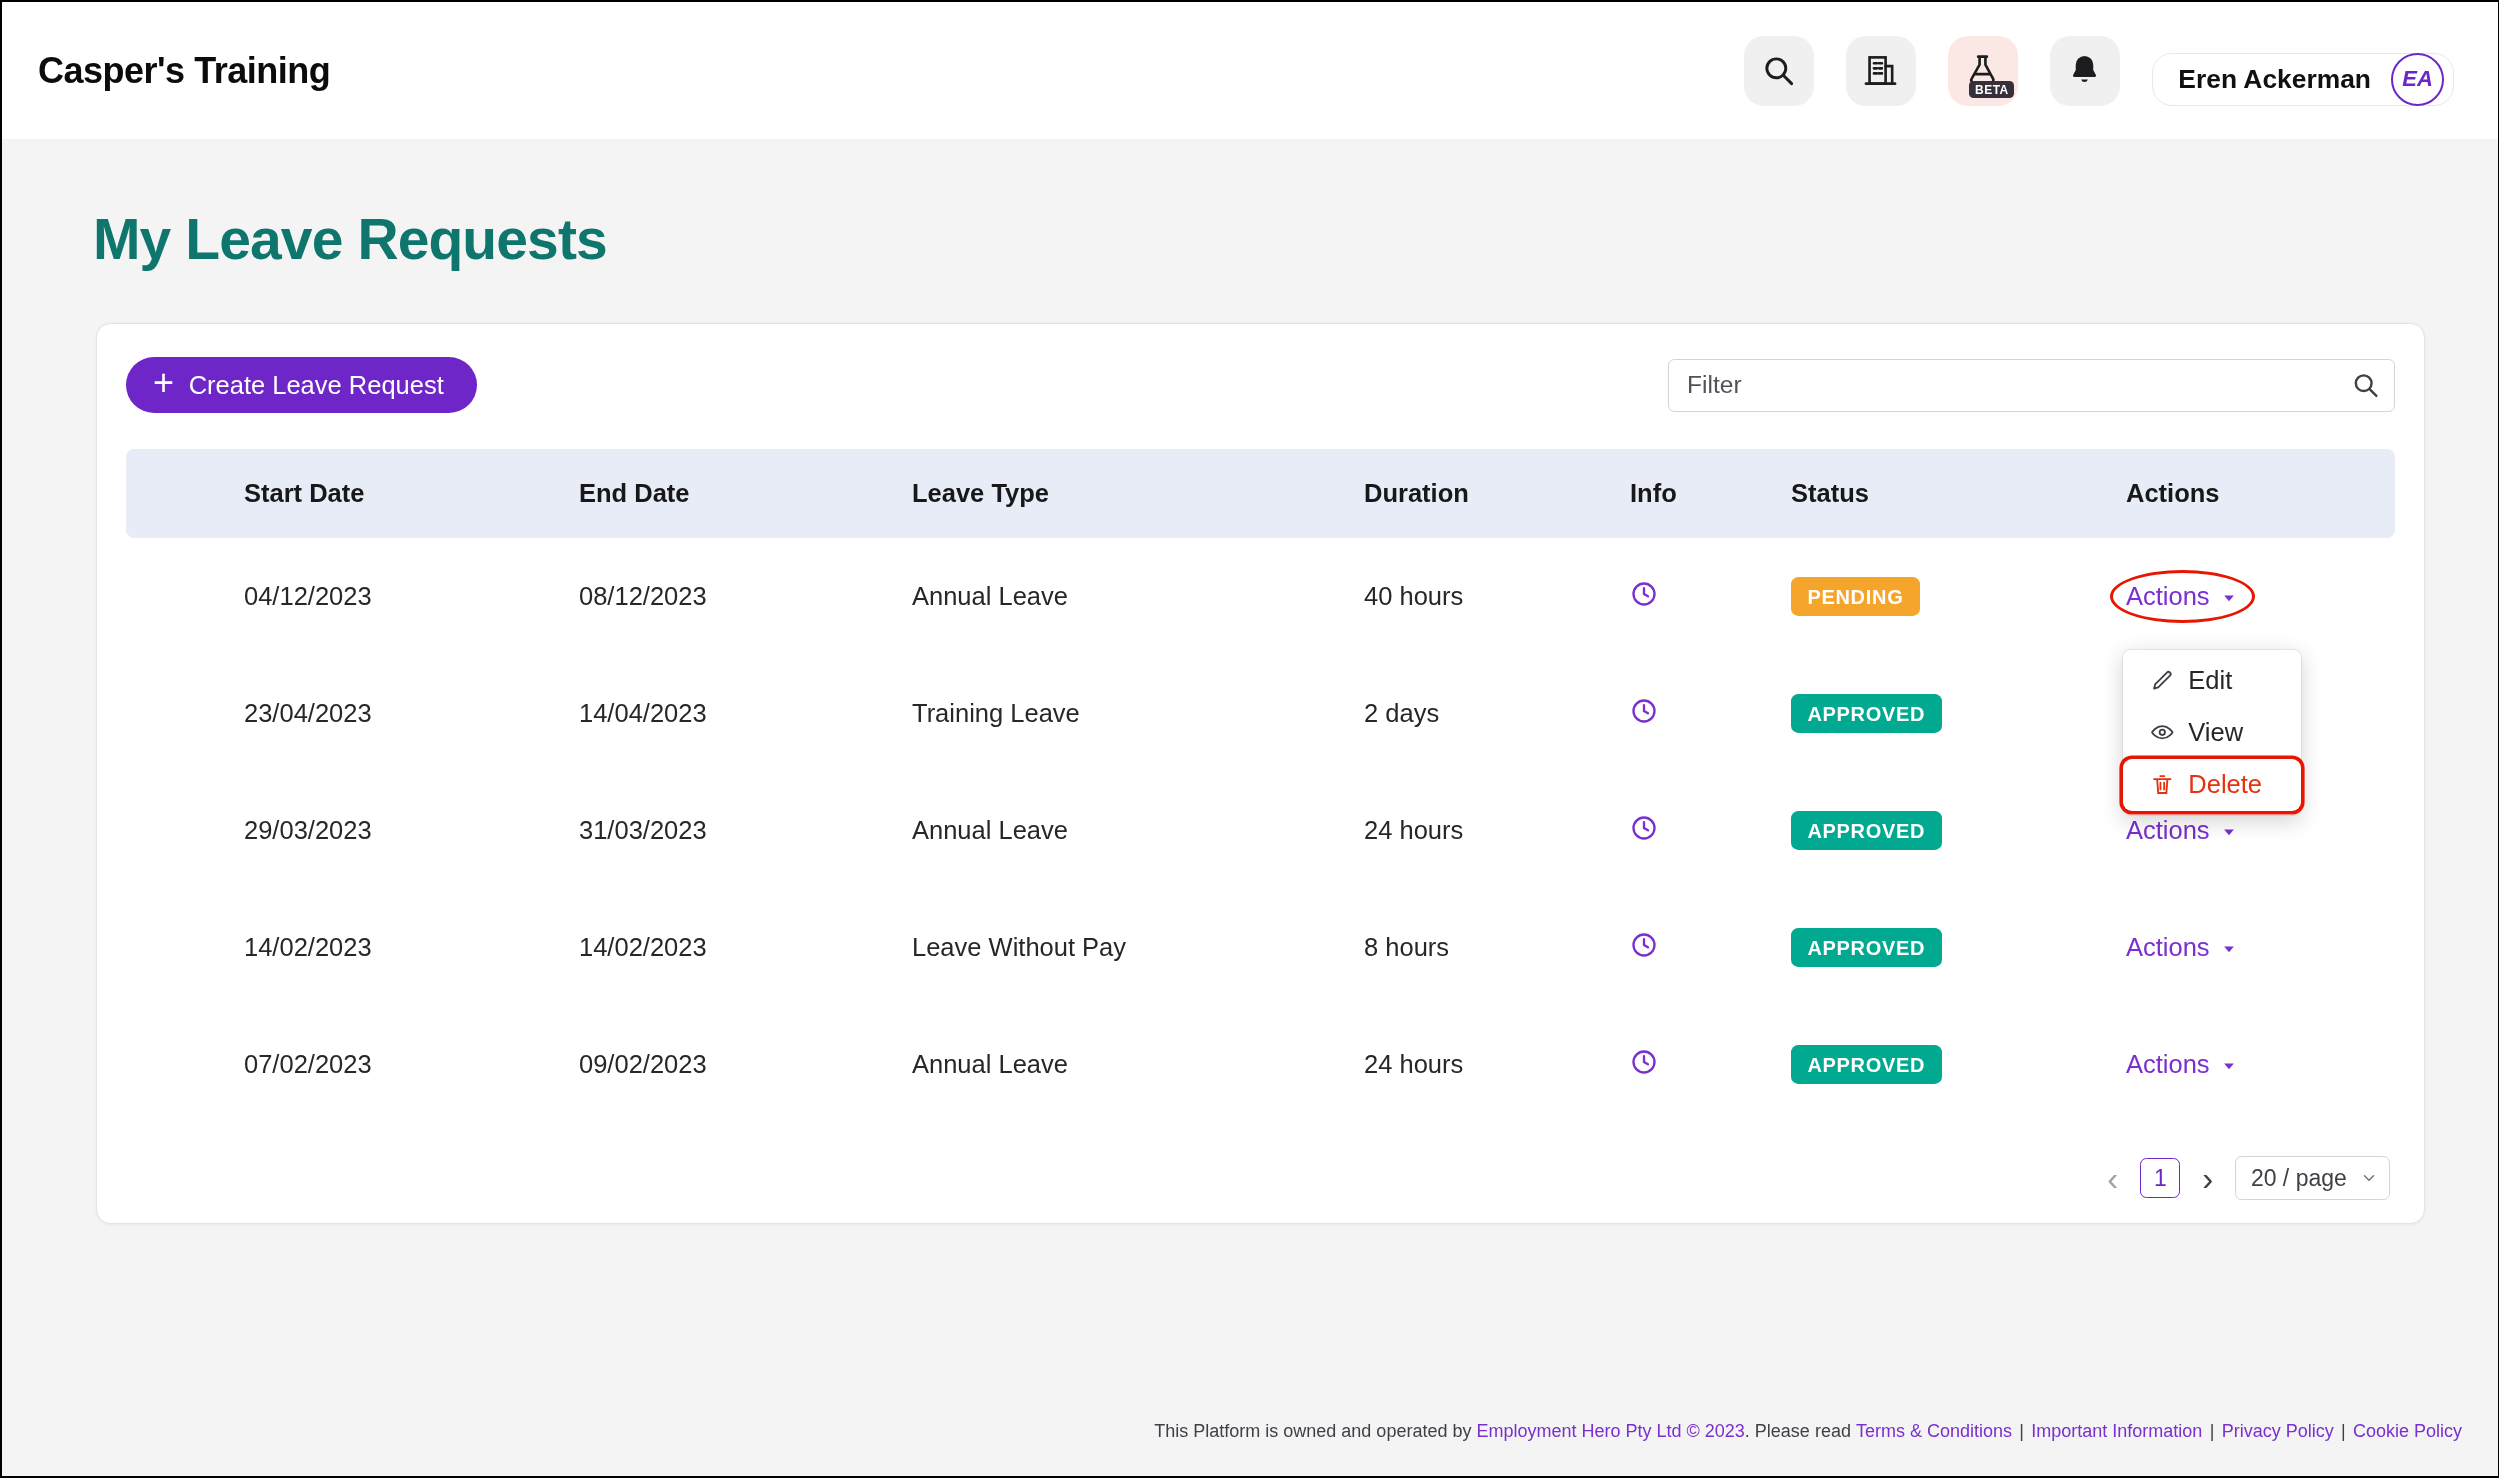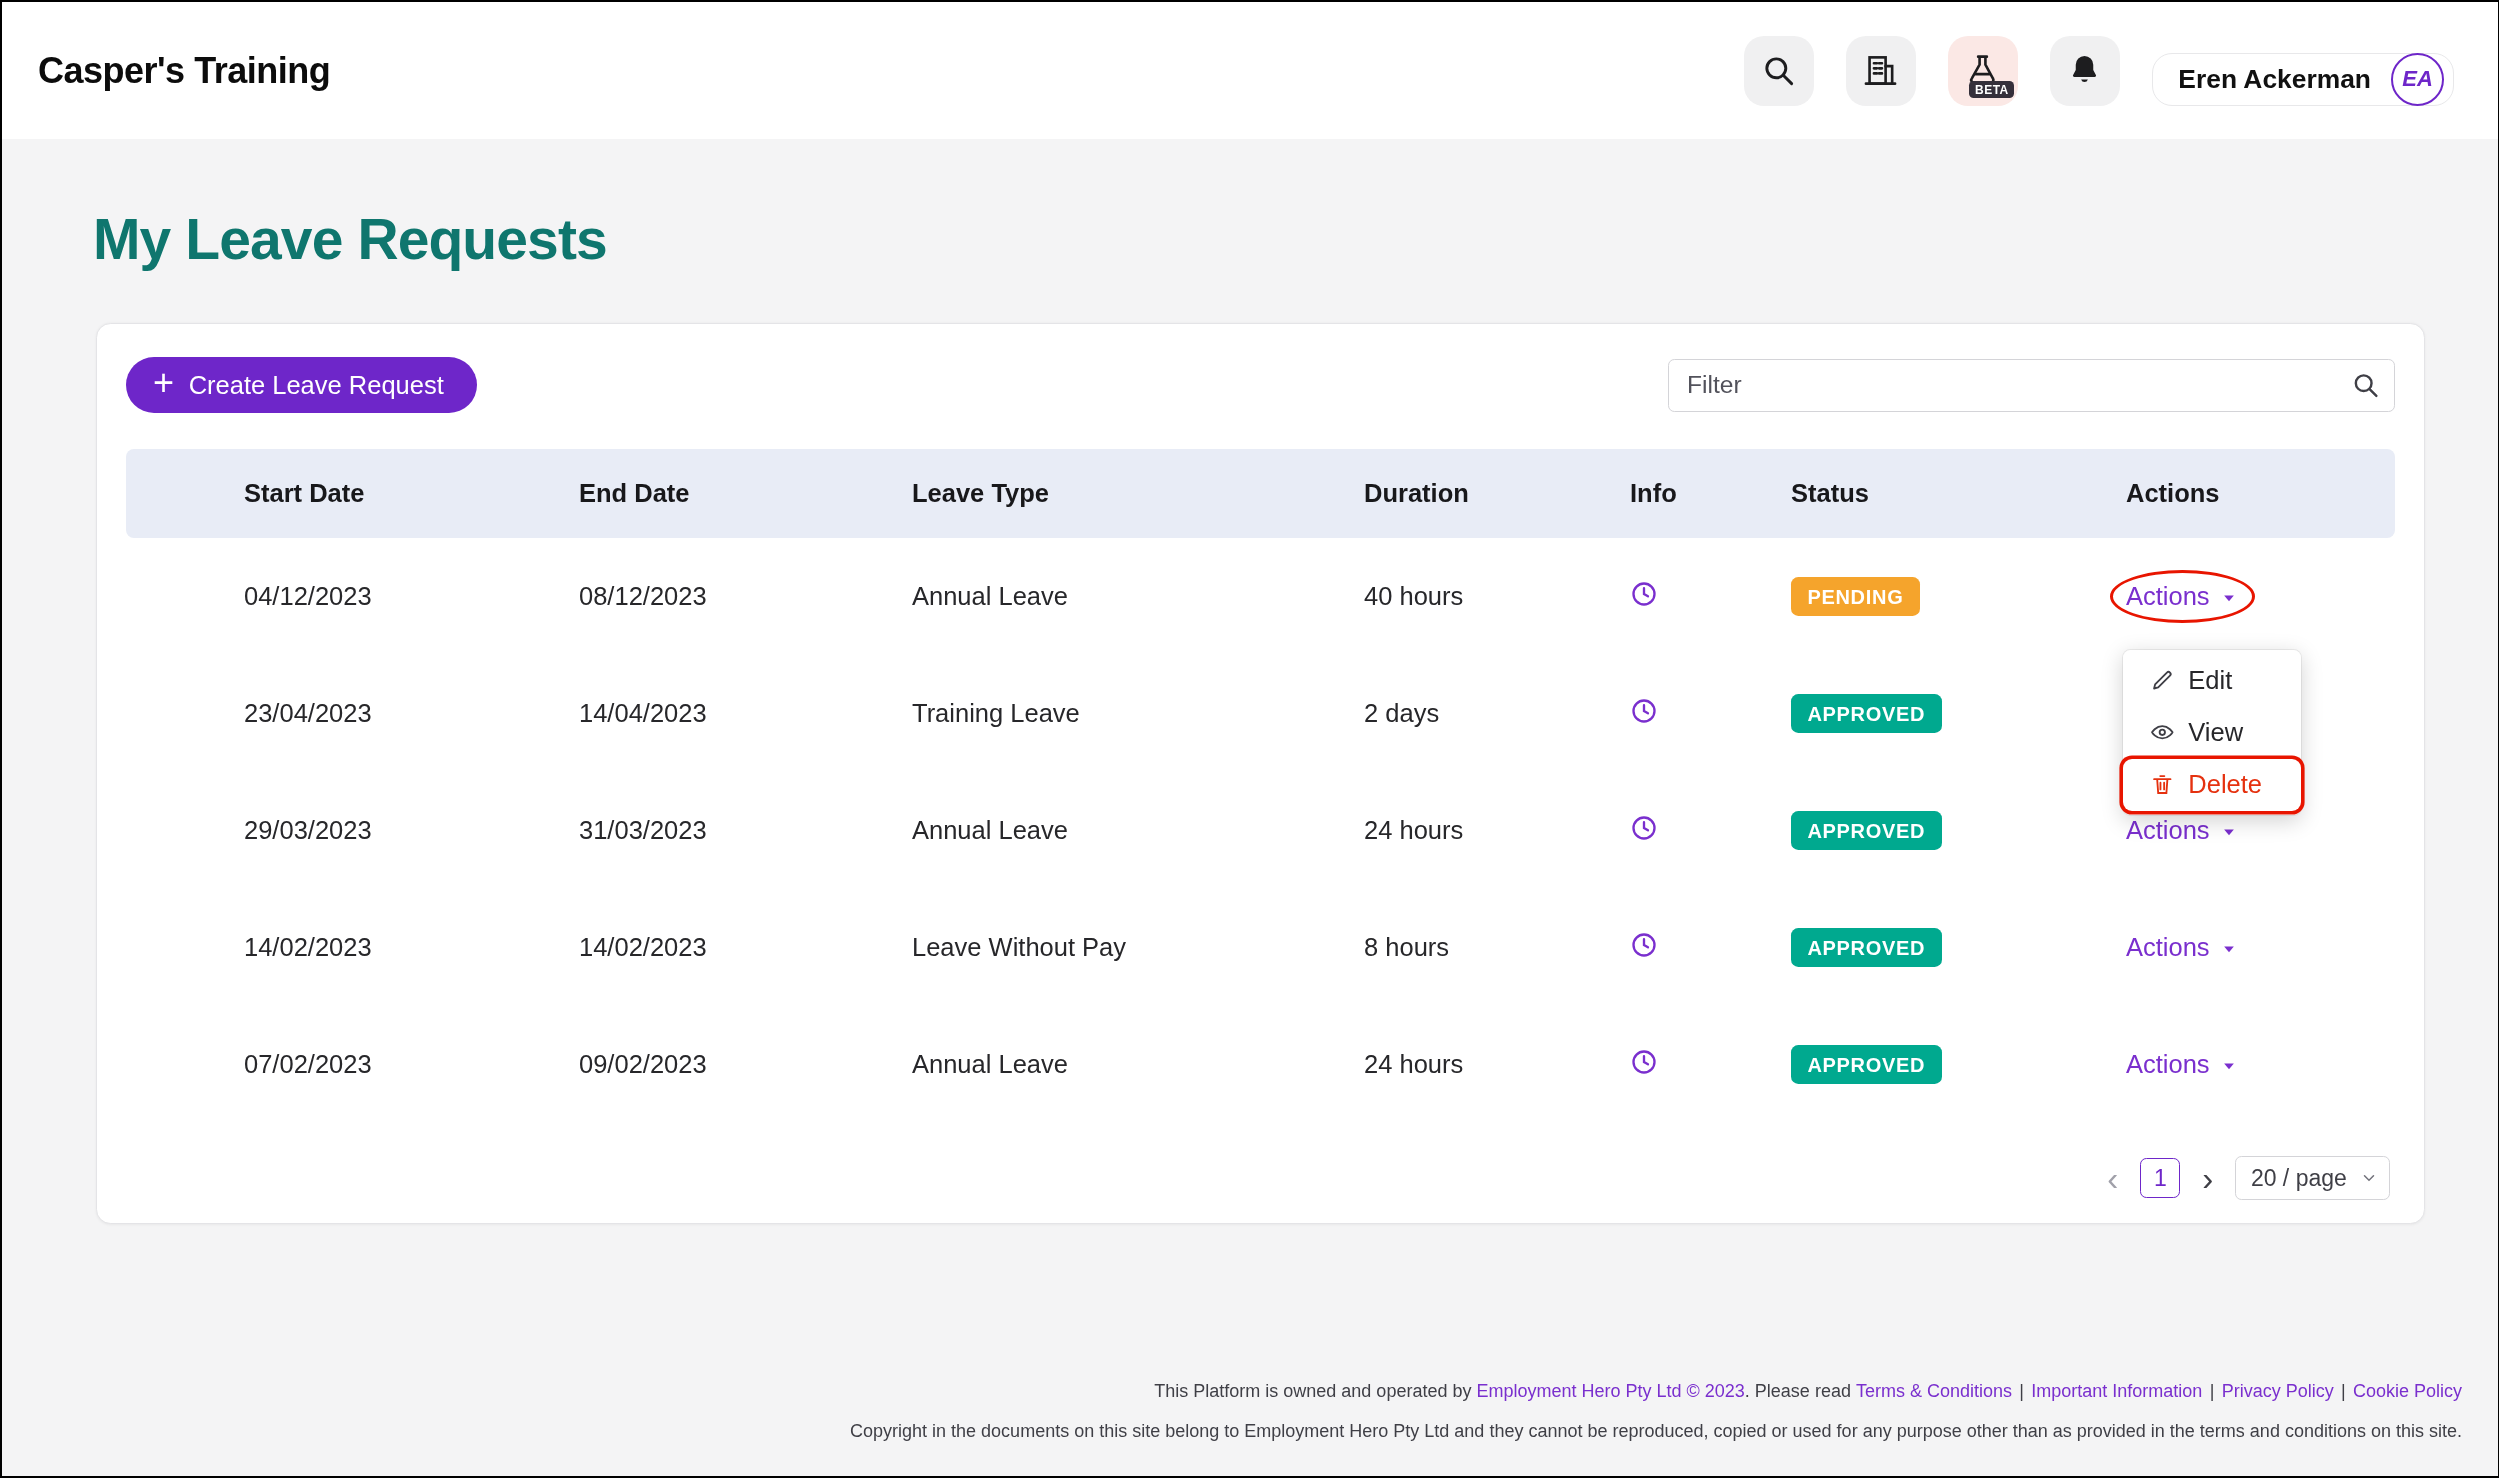--- a/index.html
+++ b/index.html
@@ -410,17 +410,16 @@
             </svg>
         </div>
       </div>
     </section>
   </main>
 
   <footer class="site-footer">
     <div class="footer-line1">
       <span>This Platform is owned and operated by </span><a class="f-link">Employment Hero Pty Ltd © 2023</a><span>. Please read </span><a class="f-link">Terms &amp; Conditions</a><span class="f-sep">|</span><a class="f-link">Important Information</a><span class="f-sep">|</span><a class="f-link">Privacy Policy</a><span class="f-sep">|</span><a class="f-link">Cookie Policy</a>
     </div>
-    <div class="footer-line2">Copyright in the documents on this site belong to Employment Hero Pty Ltd and they cannot be reproduced, copied or used for any purpose other than as provided in the terms and conditions on this site.</div>
   </footer>
 
 </div>
 
 
 </body></html>

